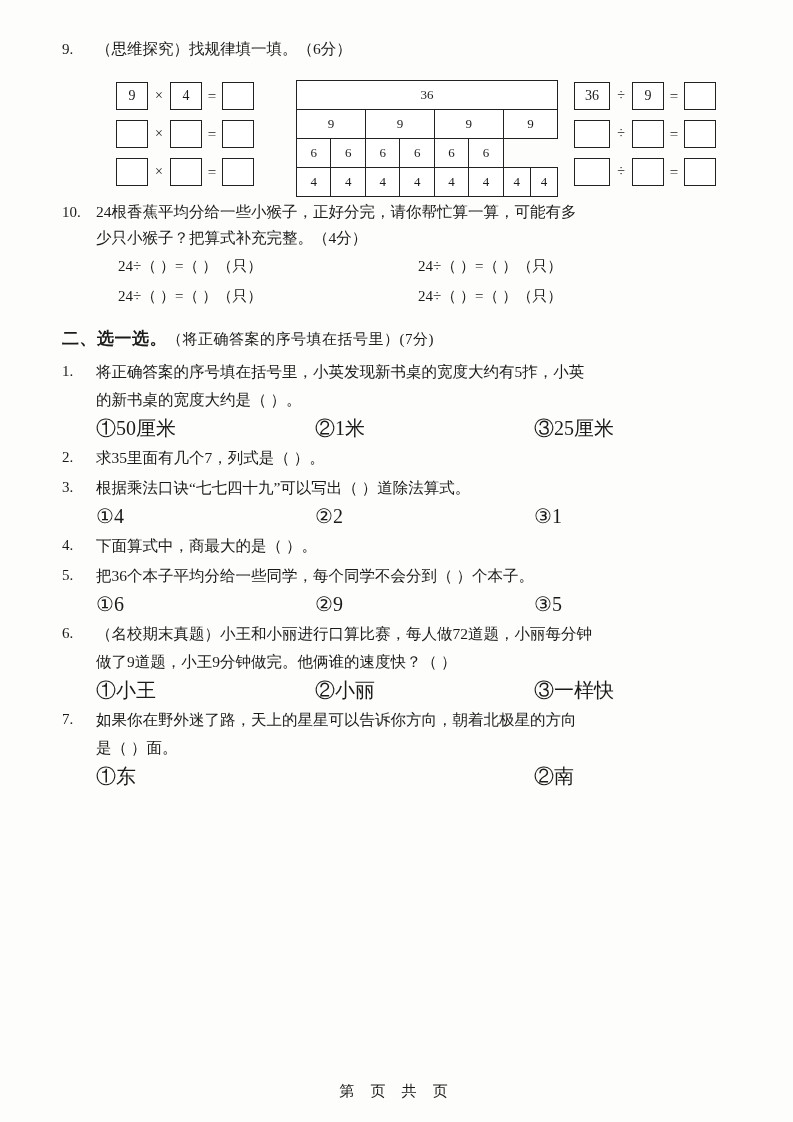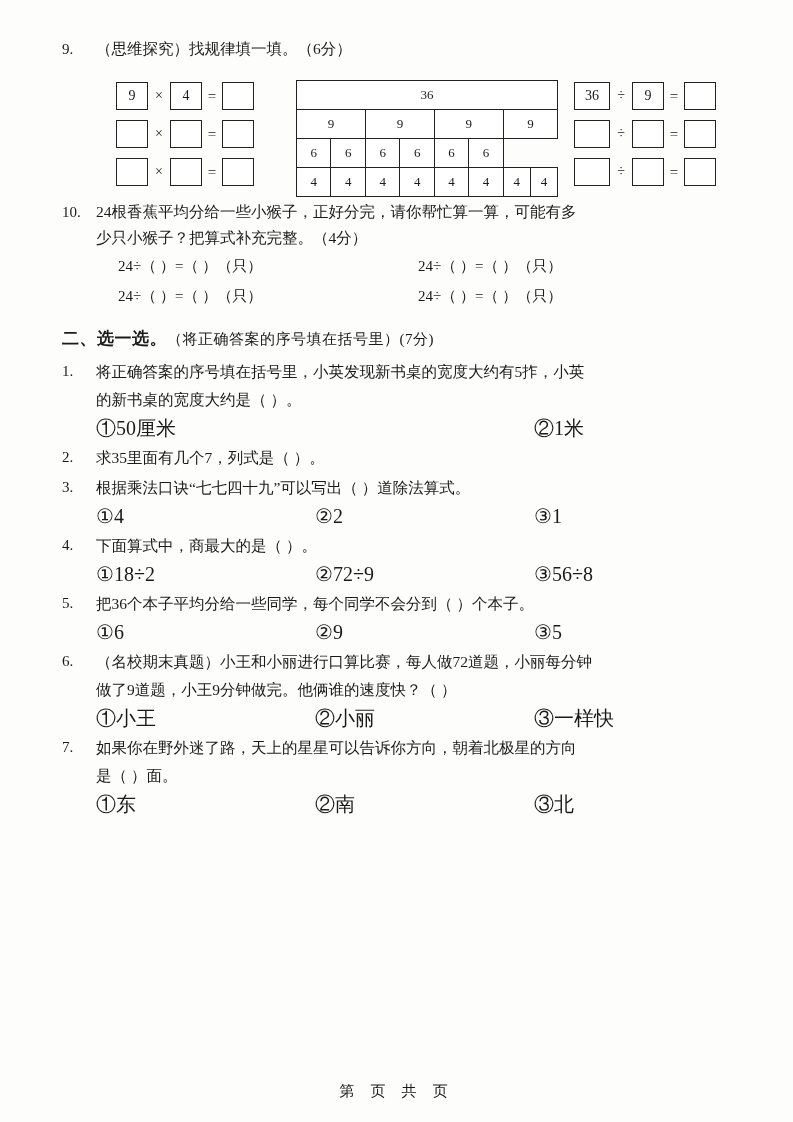--- a/index.html
+++ b/index.html
@@ -196,20 +196,21 @@
     </div>
 
     <div class="qrow">
       <div class="qnum">1.</div>
       <div class="qbody">
         <div class="qtext">将正确答案的序号填在括号里，小英发现新书桌的宽度大约有5拃，小英</div>
         <div class="qtext">的新书桌的宽度大约是（        ）。</div>
         <div class="opts">
           <div class="o">①50厘米</div>
           <div class="o">②1米</div>
+          <div class="o">③25厘米</div>
         </div>
       </div>
     </div>
 
     <div class="qrow">
       <div class="qnum">2.</div>
       <div class="qbody">
         <div class="qtext">求35里面有几个7，列式是（        ）。</div>
       </div>
     </div>
@@ -223,25 +224,20 @@
           <div class="o">②2</div>
           <div class="o">③1</div>
         </div>
       </div>
     </div>
 
     <div class="qrow">
       <div class="qnum">4.</div>
       <div class="qbody">
         <div class="qtext">下面算式中，商最大的是（        ）。</div>
-        <div class="opts">
-          <div class="o">①18÷2</div>
-          <div class="o">②72÷9</div>
-          <div class="o">③56÷8</div>
-        </div>
       </div>
     </div>
 
     <div class="qrow">
       <div class="qnum">5.</div>
       <div class="qbody">
         <div class="qtext">把36个本子平均分给一些同学，每个同学不会分到（        ）个本子。</div>
         <div class="opts">
           <div class="o">①6</div>
           <div class="o">②9</div>
@@ -264,21 +260,20 @@
     </div>
 
     <div class="qrow">
       <div class="qnum">7.</div>
       <div class="qbody">
         <div class="qtext">如果你在野外迷了路，天上的星星可以告诉你方向，朝着北极星的方向</div>
         <div class="qtext">是（        ）面。</div>
         <div class="opts">
           <div class="o">①东</div>
           <div class="o">②南</div>
-          <div class="o">③北</div>
         </div>
       </div>
     </div>
 
   </div>
 
   <div class="footer">第 页 共 页</div>
 </div>
 
 </body></html>

